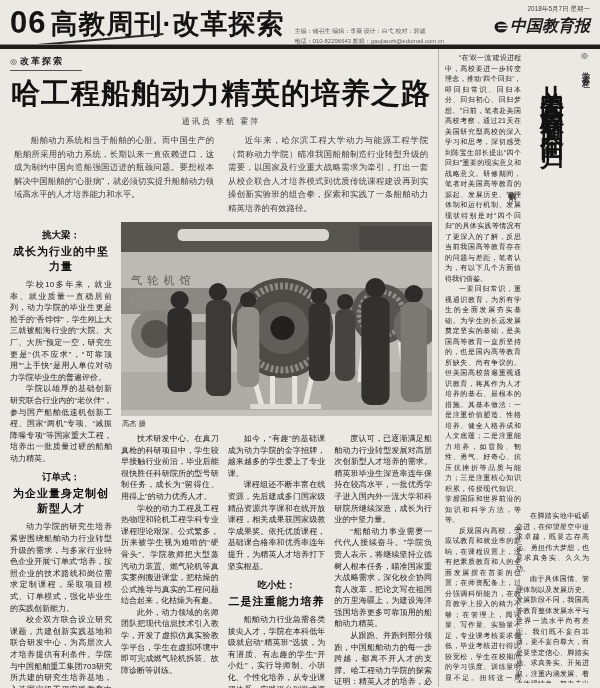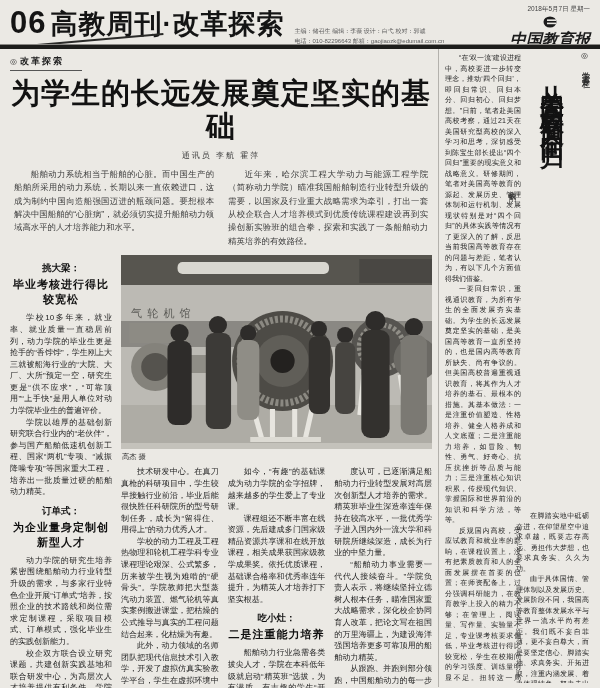--- a/index.html
+++ b/index.html
@@ -12,21 +12,21 @@
   }
   
   .masthead { padding:5px 10px 12px 10px; position:relative; height:49px; }
   .mh-row { display:flex; align-items:flex-start; }
   .mh-left { display:flex; align-items:baseline; }
   .mh-no { font-size:31px; font-weight:900; letter-spacing:1px; color:#141414; }
   .mh-section { font-size:27px; font-weight:900; letter-spacing:1px; color:#141414; margin-left:4px; }
   .mh-staff { margin-left:10px; margin-top:10px; font-size:6px; line-height:1.6; color:#5a5a5a; }
   .mh-right { margin-left:auto; text-align:right; }
   .mh-date { font-size:6.5px; color:#444; margin-bottom:2px; }
-  .mh-logo { font-family:"Liberation Serif","DejaVu Serif",serif; font-style:italic; font-weight:bold; font-size:16px; color:#1c1c1c; display:flex; align-items:center; gap:2px; justify-content:flex-end;flex-direction:column;}
+  .mh-logo { font-family:"Liberation Serif","DejaVu Serif",serif; font-style:italic; font-weight:bold; font-size:16px; color:#1c1c1c; display:flex; align-items:center; gap:2px; justify-content:flex-end;}
   .mh-rule { position:absolute; left:0; right:0; bottom:0; height:5px; background:#1d1d1b; border-top:1px solid #8a8884; }
   .mh-swoosh { position:absolute; left:14px; bottom:2px; width:150px; height:1.5px; background:#2a2a28; transform:rotate(-5deg); transform-origin:left bottom; }
   
   .page-main { display:flex; padding:0 10px; height:638px; }
   .article { width:422px; padding-top:6px; }
   .aside { flex:1; border-left:1px solid #b3b1ac; margin-left:6px; padding-left:6px; position:relative; }
   
   .tag-row { display:flex; align-items:center; gap:3px; border-bottom:1px solid #555; width:72px; padding-bottom:2px; margin-bottom:6px; }
   .tag-icon { font-size:8px; color:#333; }
   .tag-text { font-size:9px; font-weight:bold; color:#222; letter-spacing:2px; }
@@ -86,34 +86,34 @@
   <div class="mh-rule"></div>
 </header>
 
 <div class="page-main">
 
   <article class="article">
     <div class="tag-row">
       <span class="tag-icon">◎</span>
       <span class="tag-text">改革探索</span>
     </div>
-    <h1 class="headline">为学生的长远发展奠定坚实的基础</h1>
+    <h1 class="headline">哈工程船舶动力精英的培养之路</h1>
     <div class="byline">通讯员 李航 霍萍</div>
 
     <div class="lede">
       <p>船舶动力系统相当于船舶的心脏。而中国生产的船舶所采用的动力系统，长期以来一直依赖进口，这成为制约中国向造船强国迈进的瓶颈问题。要想根本解决中国船舶的“心脏病”，就必须切实提升船舶动力领域高水平的人才培养能力和水平。</p>
       <p>近年来，哈尔滨工程大学动力与能源工程学院（简称动力学院）瞄准我国船舶制造行业转型升级的需要，以国家及行业重大战略需求为牵引，打出一套从校企联合人才培养模式到优质传统课程建设再到实操创新实验班的组合拳，探索和实践了一条船舶动力精英培养的有效路径。</p>
     </div>
 
     <div class="article-body">
 
       <div class="col1 bodytext">
         <div class="subhead">
           <div class="sh-label">挑大梁：</div>
-          <div class="sh-title">毕业考核进行得比较宽松</div>
+          <div class="sh-title">成长为行业的中坚力量</div>
         </div>
         <p>学校10多年来，就业率、就业质量一直稳居前列，动力学院的毕业生更是抢手的“香饽饽”，学生刚上大三就被船海行业的“大院、大厂、大所”预定一空，研究生更是“供不应求”，“可靠顶用”“上手快”是用人单位对动力学院毕业生的普遍评价。</p>
         <p>学院以雄厚的基础创新研究联合行业内的“老伙伴”，参与国产船舶低速机创新工程、国家“两机”专项、“减振降噪专项”等国家重大工程，培养出一批质量过硬的船舶动力精英。</p>
         <div class="subhead">
           <div class="sh-label">订单式：</div>
           <div class="sh-title">为企业量身定制创新型人才</div>
         </div>
         <p>动力学院的研究生培养紧密围绕船舶动力行业转型升级的需求，与多家行业特色企业开展“订单式”培养，按照企业的技术路线和岗位需求定制课程，采取项目模式、订单模式，强化毕业生的实践创新能力。</p>
         <p>校企双方联合设立研究课题，共建创新实践基地和联合研发中心，为高层次人才培养提供有利条件。学院与中国船舶重工集团703研究所共建的研究生培养基地，入选国家级工程实践教育中心，每年都有数十名研究生在基地完成课题研究。</p>
 

